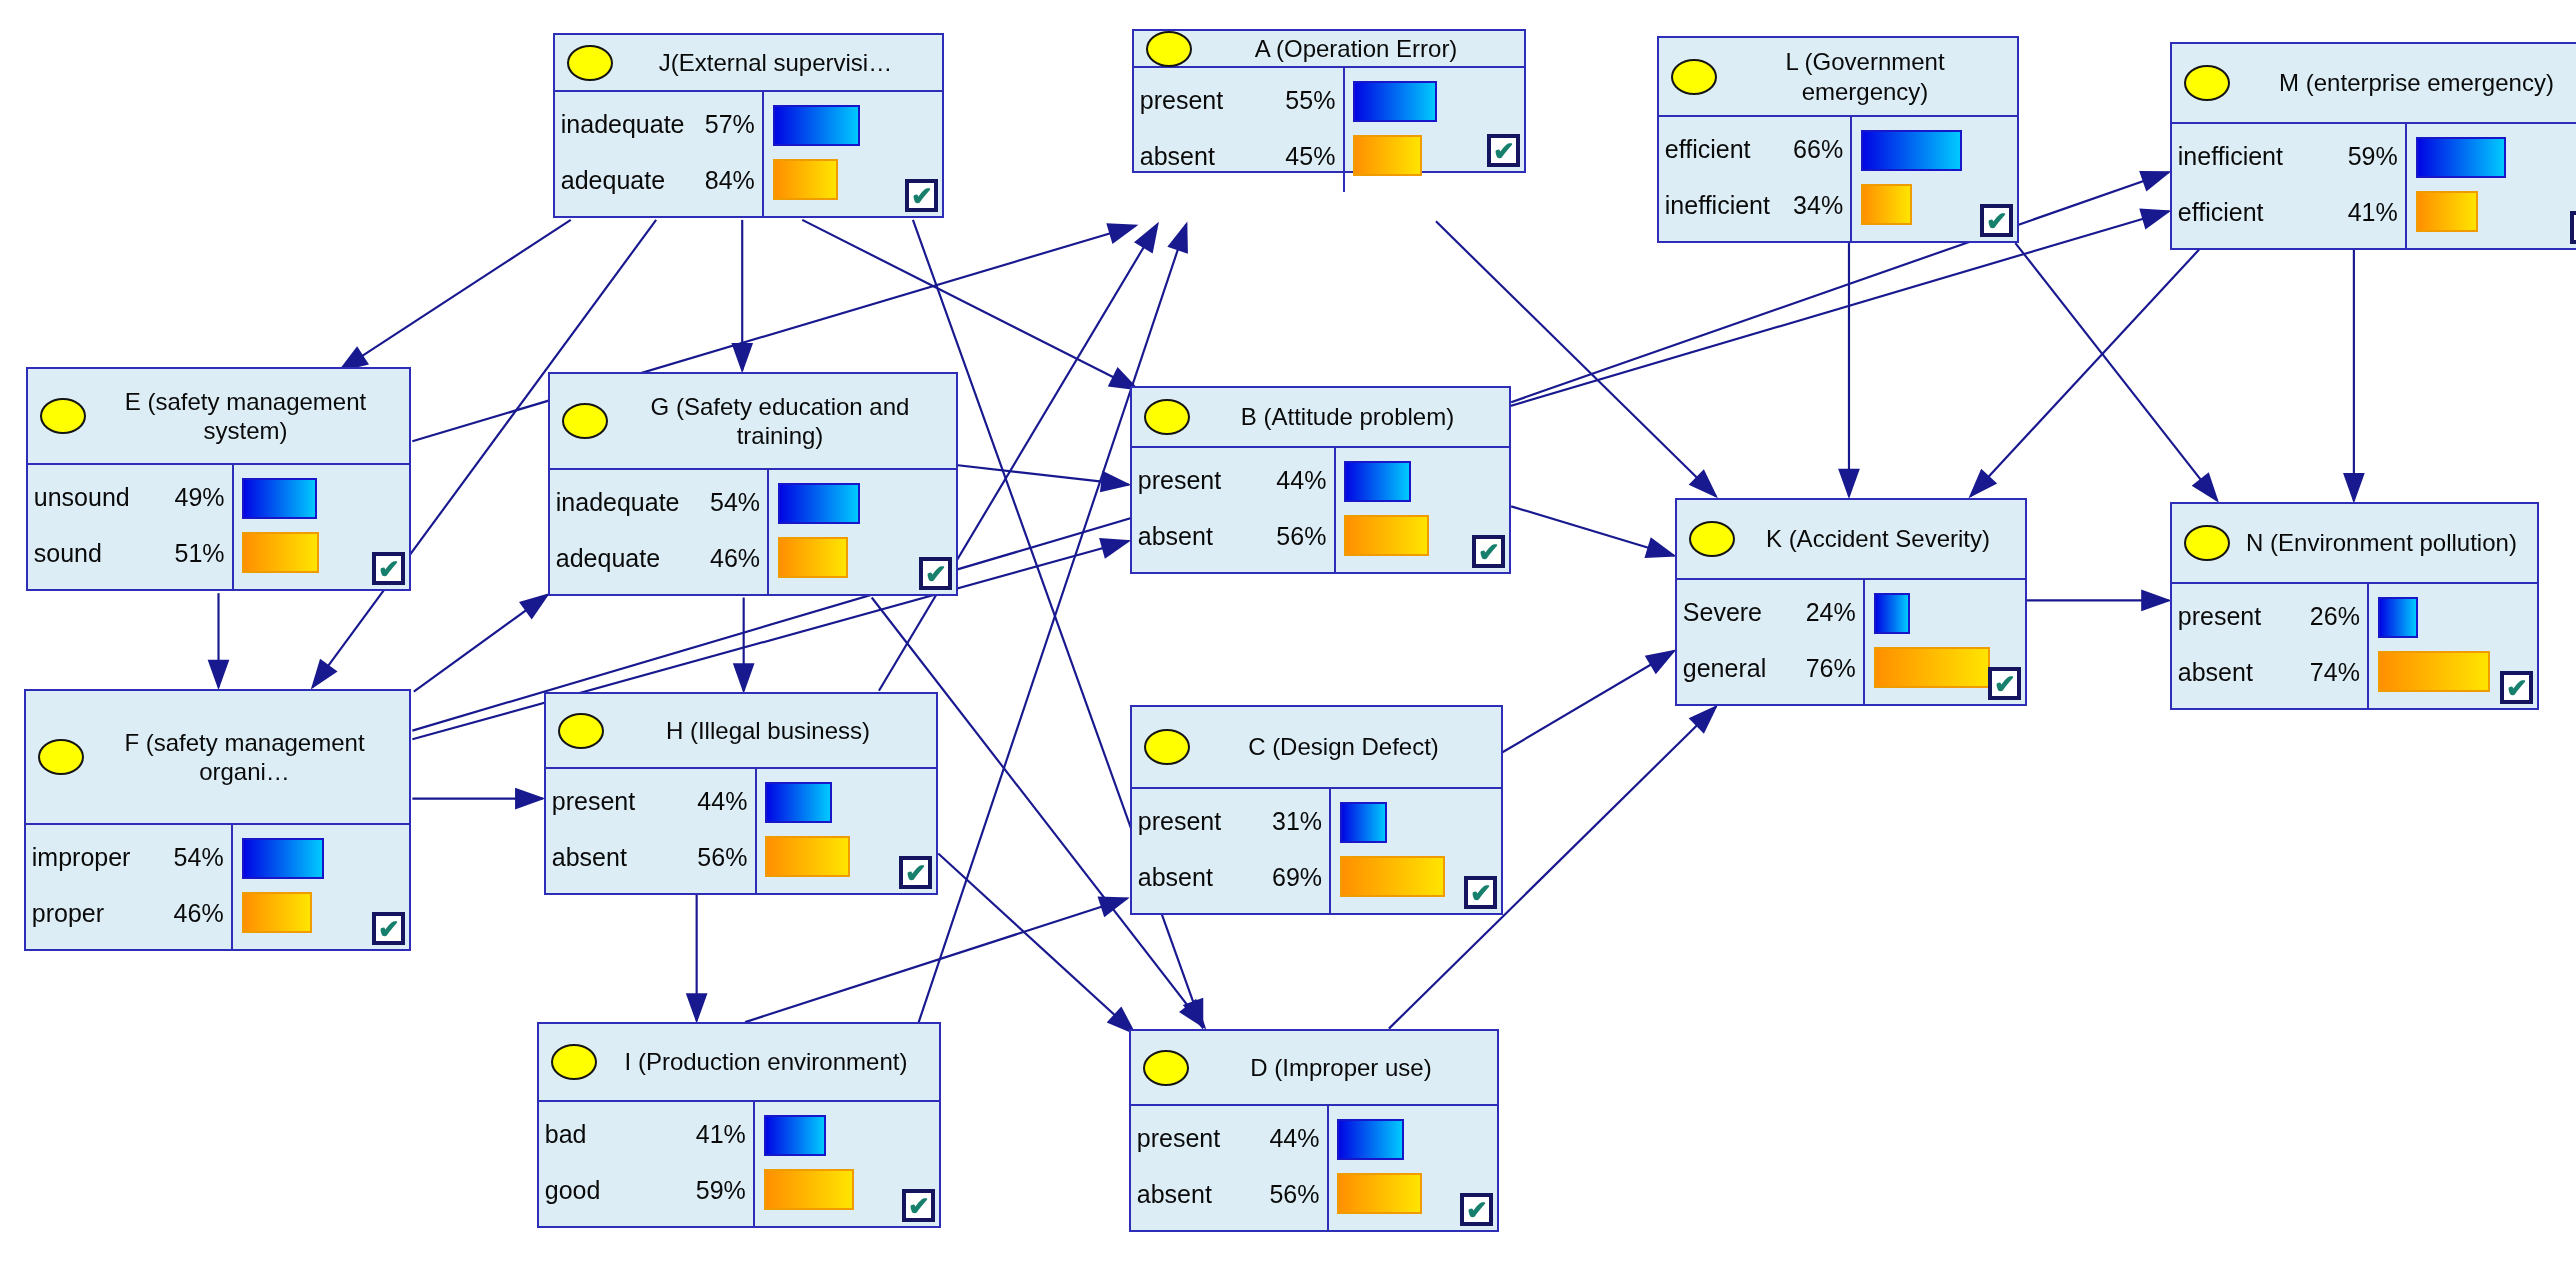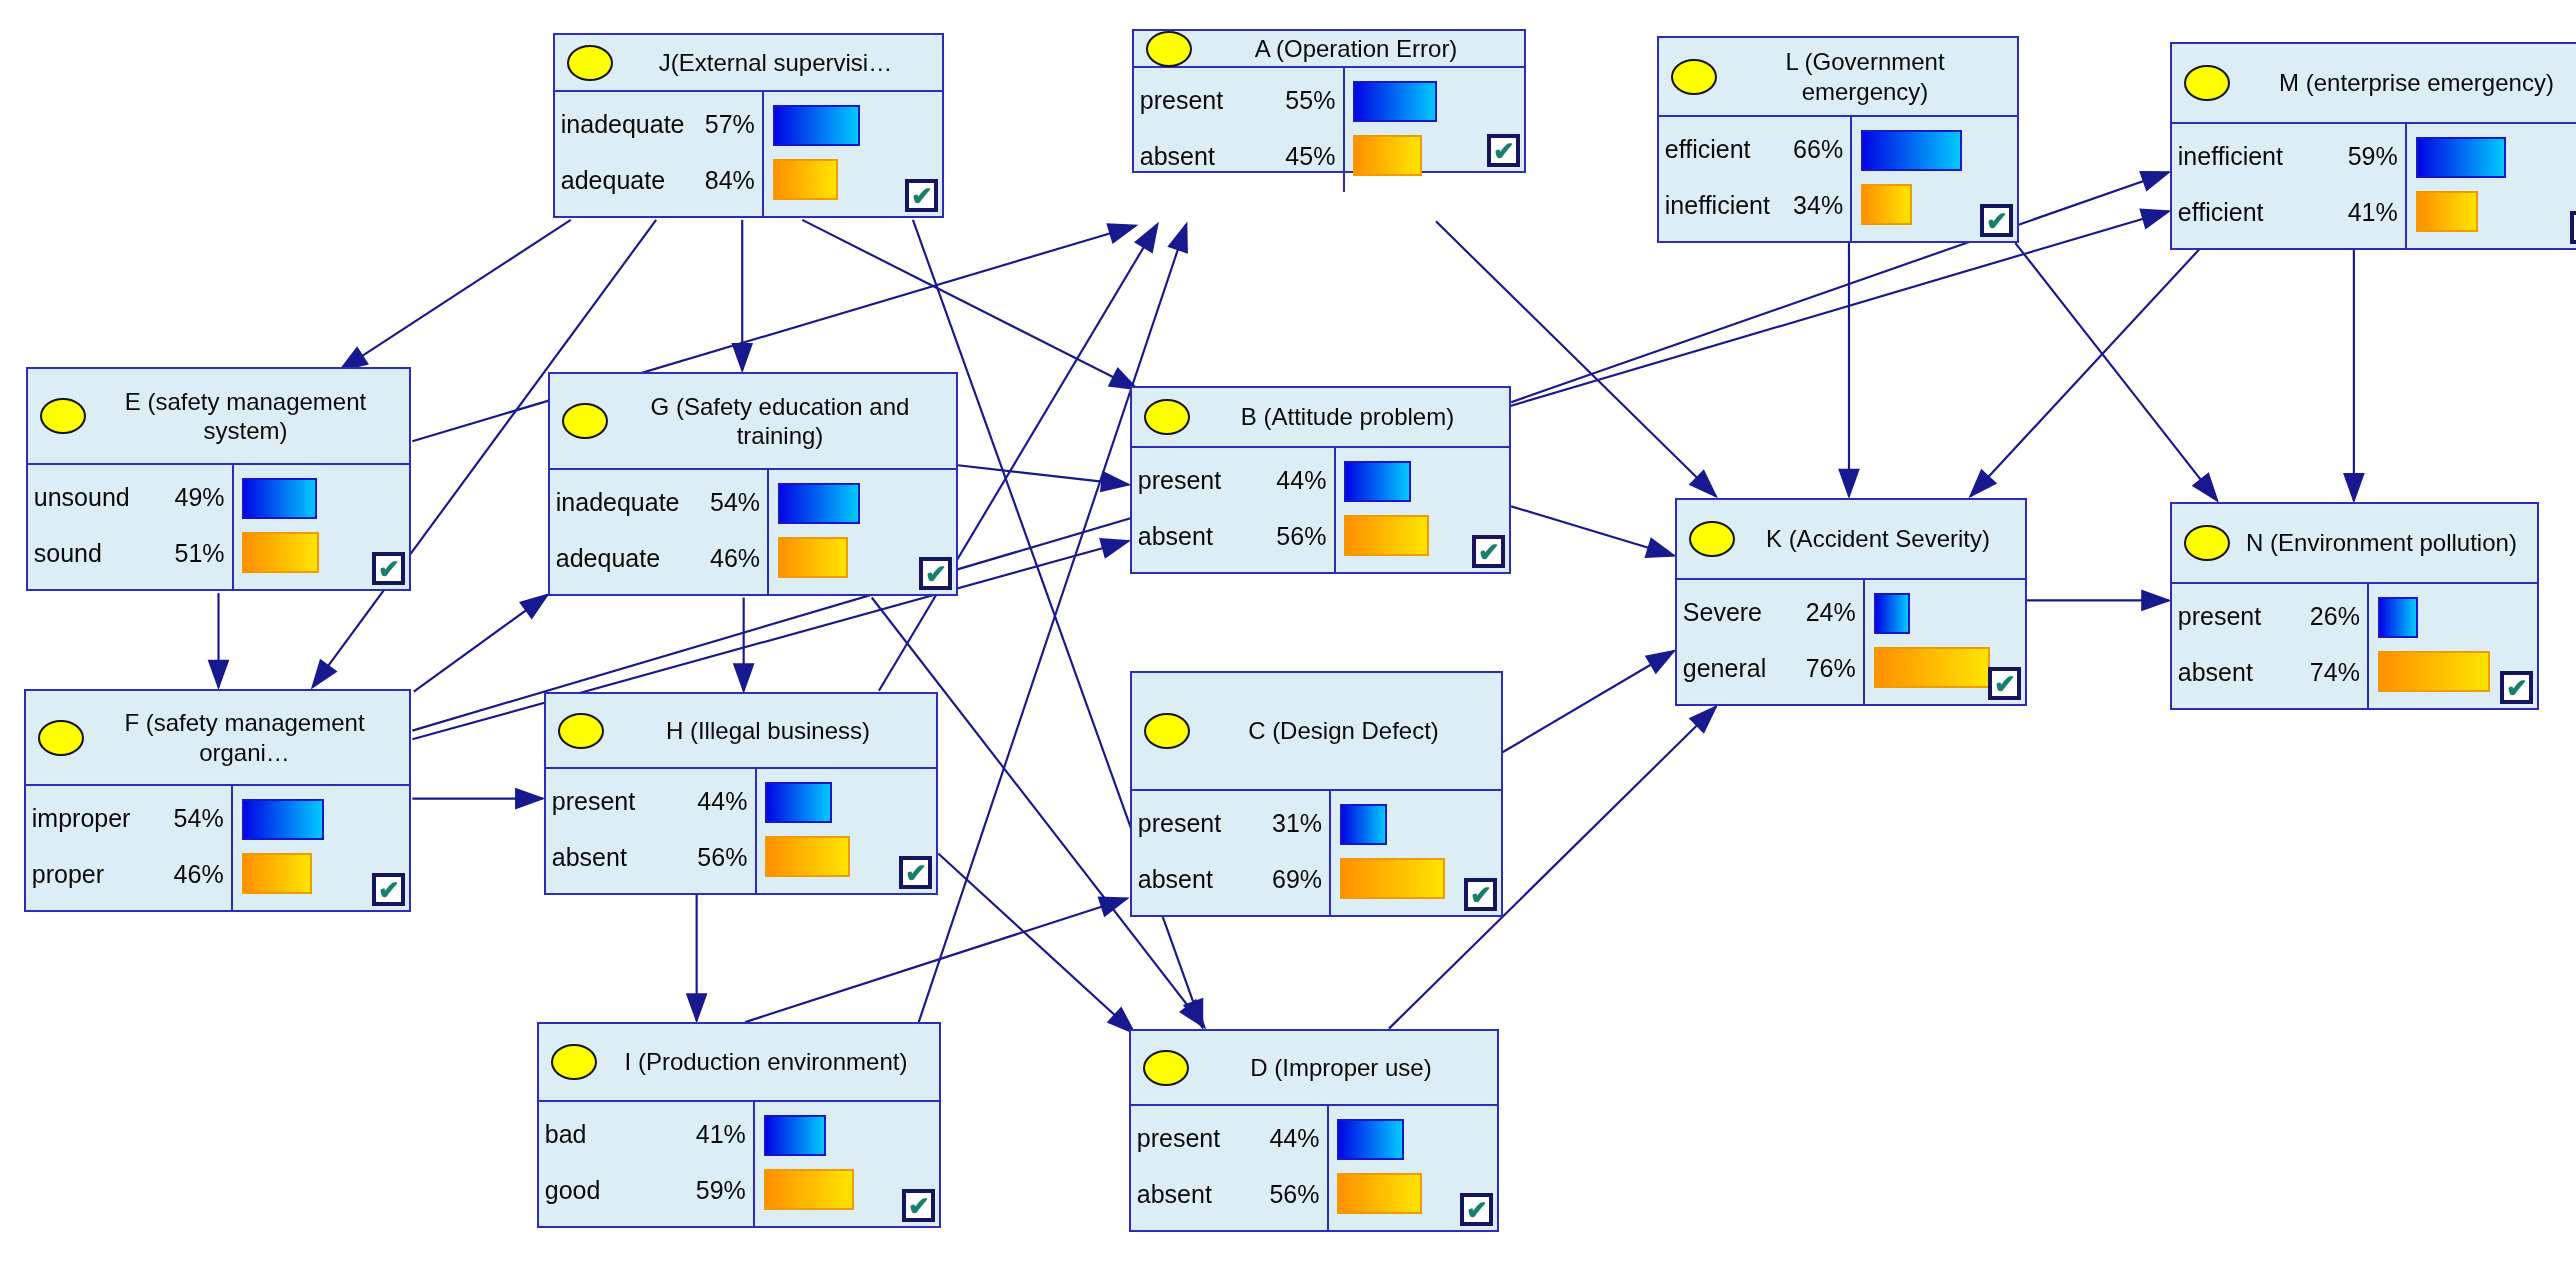--- a/index.html
+++ b/index.html
@@ -292,21 +292,21 @@
       </div>
       <div class="bars-col">
         <div class="bar bar-blue" style="width: 40px;"></div>
         <div class="bar bar-orange" style="width: 112px;"></div>
       </div>
     </div>
     <div class="checkbox">
       <span>✔</span>
     </div>
   </div>
-      <div class="node" style="left: 24px; top: 689px; width: 387px; height: 223px;">
+      <div class="node" style="left: 24px; top: 689px; width: 387px; height: 262px;">
     <div class="title-row">
       <span class="oval"></span>
       <span class="title">F (safety management organi…</span>
     </div>
     <div class="states">
       <div class="labels-col">
         <div class="srow">
           <span>improper</span>
           <span>54%</span>
         </div>
@@ -342,21 +342,21 @@
       </div>
       <div class="bars-col">
         <div class="bar bar-blue" style="width: 67px;"></div>
         <div class="bar bar-orange" style="width: 85px;"></div>
       </div>
     </div>
     <div class="checkbox">
       <span>✔</span>
     </div>
   </div>
-      <div class="node" style="left: 1130px; top: 671px; width: 373px; height: 246px;">
+      <div class="node" style="left: 1130px; top: 705px; width: 373px; height: 210px;">
     <div class="title-row">
       <span class="oval"></span>
       <span class="title">C (Design Defect)</span>
     </div>
     <div class="states">
       <div class="labels-col">
         <div class="srow">
           <span>present</span>
           <span>31%</span>
         </div>

